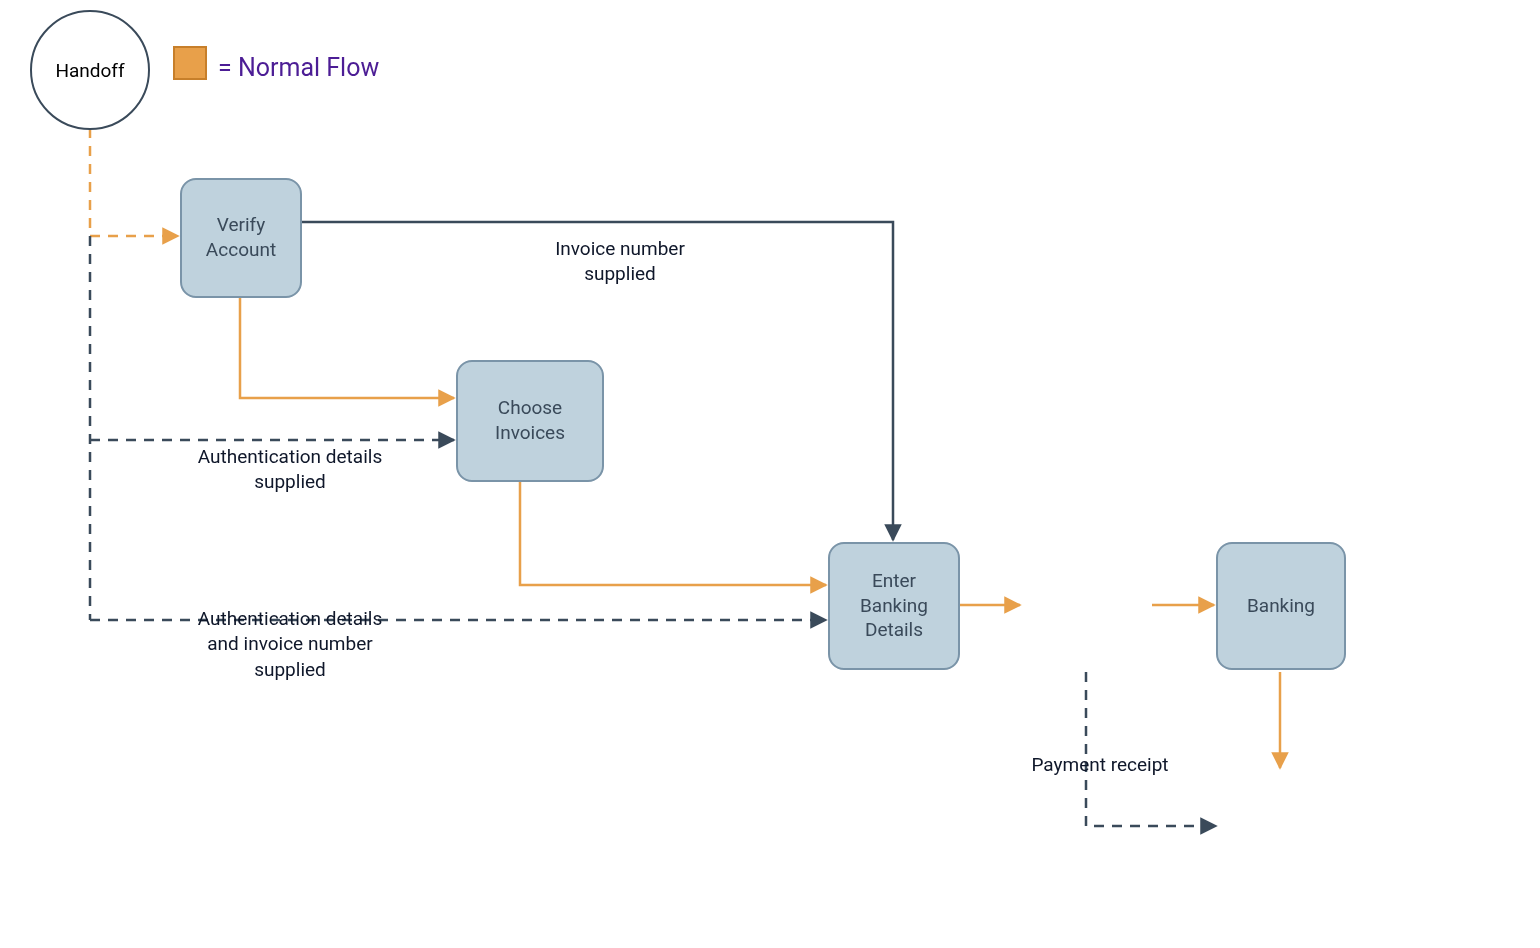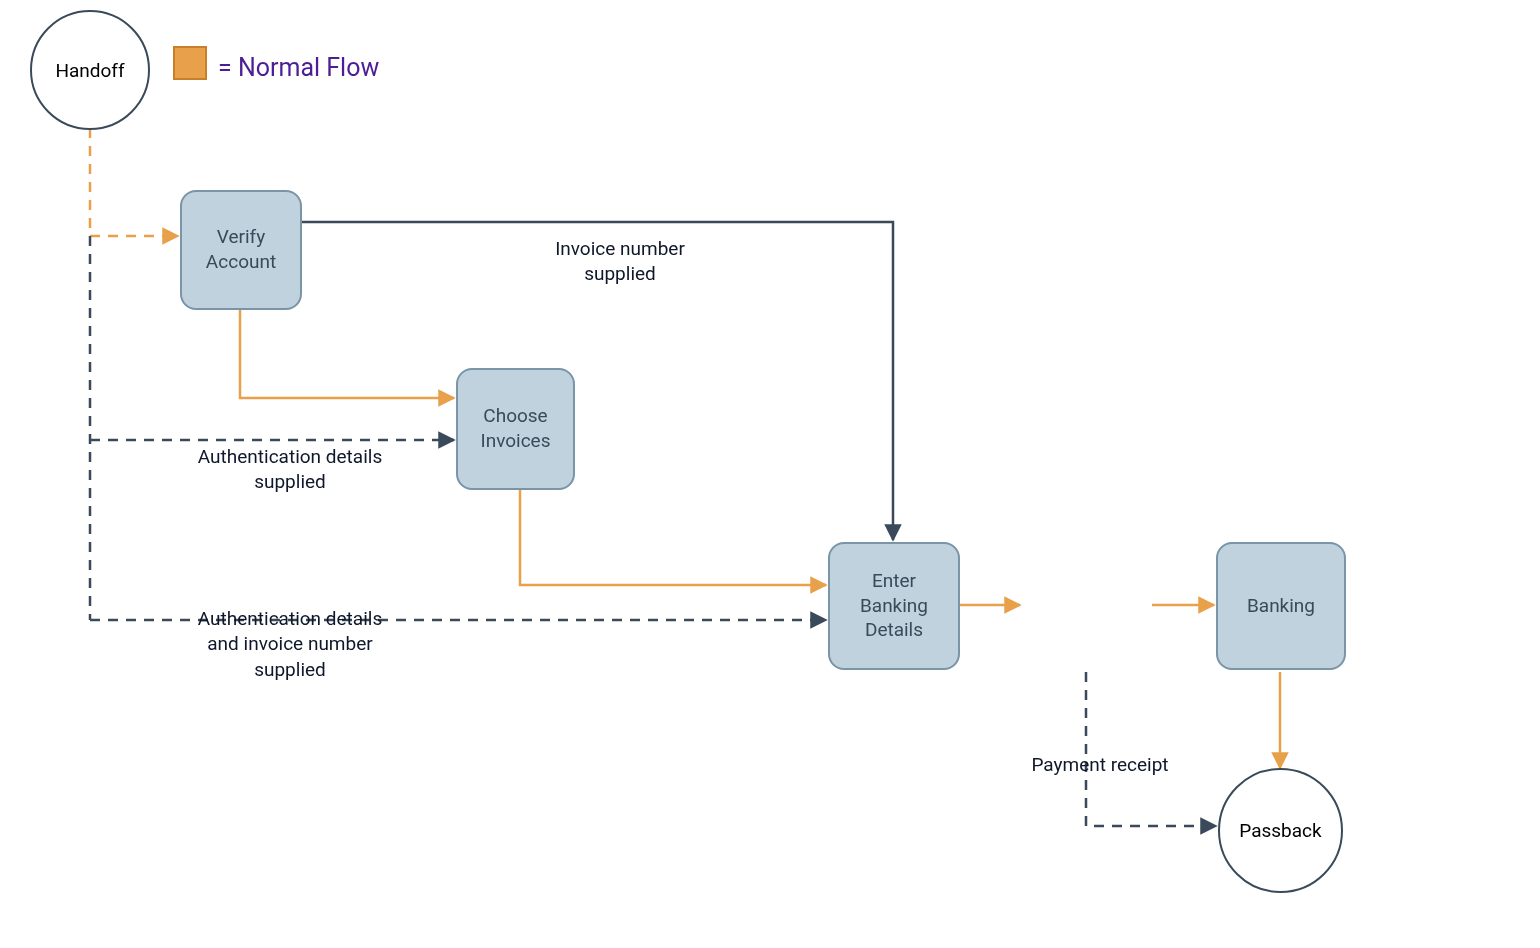--- a/index.html
+++ b/index.html
@@ -109,44 +109,41 @@
 
     <path d="M 1280 672 L 1280 768" stroke="#e8a04a" stroke-width="2.5" fill="none" marker-end="url(#arrow-orange)"></path>
 
     <path d="M 1086 672 L 1086 826 L 1216 826" stroke="#3a4a5a" stroke-width="2.5" stroke-dasharray="10 8" fill="none" marker-end="url(#arrow-dark)"></path>
   </svg>
 
   <div class="node-circle" style="left:30px; top:10px; width:120px; height:120px;">
     <span>Handoff</span>
   </div>
 
-  <div class="node-rect" style="left:180px; top:178px; width:122px; height:120px; white-space: pre-line; margin-top: 12px;">
+  <div class="node-rect" style="left:180px; top:178px; width:122px; height:120px; white-space: pre-line;">
     <span style="white-space: pre-line;">Verify
 Account</span>
   </div>
 
-  <div class="node-rect" style="left:456px; top:368px; width:119px; height:122px;">
+  <div class="node-rect" style="left:456px; top:360px; width:148px; height:122px;">
     <span style="white-space: pre-line;">Choose
 Invoices</span>
   </div>
 
   <div class="node-rect" style="left:828px; top:542px; width:132px; height:128px;">
     <span style="white-space: pre-line;">Enter
 Banking
 Details</span>
   </div>
 
 
   <div class="node-rect" style="left:1216px; top:542px; width:130px; height:128px;">
     <span>Banking</span>
   </div>
 
-  <div class="node-circle" style="left:1218px; top:768px; width:125px; height:125px;">
-    <span>Passback</span>
-  </div>
 
   <div class="edge-label" style="left:480px; top:210px; width:280px; white-space: pre-line;">
     <span style="white-space: pre-line;">Invoice number
 supplied</span>
   </div>
 
   <div class="edge-label" style="left:160px; top:418px; width:260px; white-space: pre-line; text-align:center;">
     <span style="white-space: pre-line;">Authentication details
 supplied</span>
   </div>

